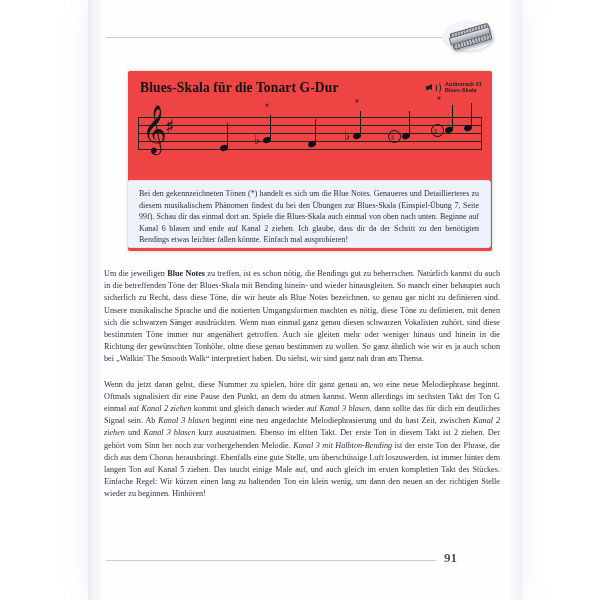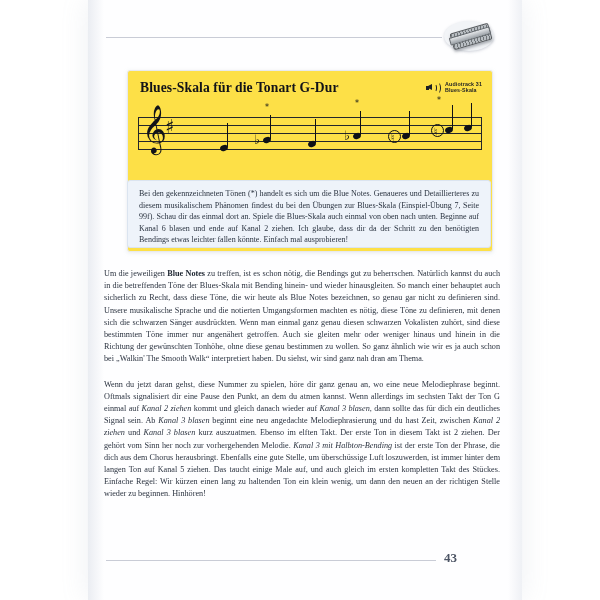--- a/index.html
+++ b/index.html
@@ -89,21 +89,21 @@
     border-radius: 1px;
   }
 
   
   .exercise-card {
     position: absolute;
     left: 127px;
     top: 70px;
     width: 364px;
     height: 180px;
-    background: #fde047;
+    background: #ef4444;
     border: 1px solid #e8eaee;
     border-radius: 3px;
     box-shadow: 0 1px 4px rgba(140,148,165,0.18);
   }
   .ex-title {
     position: absolute;
     left: 12px;
     top: 9px;
     font-size: 13.6px;
     font-weight: bold;
@@ -445,15 +445,15 @@
     <p>Bei den gekennzeichneten Tönen (*) handelt es sich um die Blue Notes. Genaueres und Detaillierteres zu diesem musikalischem Phänomen findest du bei den Übungen zur Blues-Skala (Einspiel-Übung 7, Seite 99f). Schau dir das einmal dort an. Spiele die Blues-Skala auch einmal von oben nach unten. Beginne auf Kanal 6 blasen und ende auf Kanal 2 ziehen. Ich glaube, dass dir da der Schritt zu den benötigten Bendings etwas leichter fallen könnte. Einfach mal ausprobieren!</p>
   </div>
 
   <div class="body-col">
     <p><span>Um die jeweiligen </span><b>Blue Notes</b><span> zu treffen, ist es schon nötig, die Bendings gut zu beherrschen. Natürlich kannst du auch in die betreffenden Töne der Blues-Skala mit Bending hinein- und wieder hinausgleiten. So manch einer behauptet auch sicherlich zu Recht, dass diese Töne, die wir heute als Blue Notes bezeichnen, so genau gar nicht zu definieren sind. Unsere musikalische Sprache und die notierten Umgangsformen machten es nötig, diese Töne zu definieren, mit denen sich die schwarzen Sänger ausdrückten. Wenn man einmal ganz genau diesen schwarzen Vokalisten zuhört, sind diese bestimmten Töne immer nur angenähert getroffen. Auch sie gleiten mehr oder weniger hinaus und hinein in die Richtung der gewünschten Tonhöhe, ohne diese genau bestimmen zu wollen. So ganz ähnlich wie wir es ja auch schon bei „Walkin' The Smooth Walk“ interpretiert haben. Du siehst, wir sind ganz nah dran am Thema.</span></p>
 
     <p><span>Wenn du jetzt daran gehst, diese Nummer zu spielen, höre dir ganz genau an, wo eine neue Melodiephrase beginnt. Oftmals signalisiert dir eine Pause den Punkt, an dem du atmen kannst. Wenn allerdings im sechsten Takt der Ton G einmal auf </span><i>Kanal 2 ziehen</i><span> kommt und gleich danach wieder auf </span><i>Kanal 3 blasen</i><span>, dann sollte das für dich ein deutliches Signal sein. Ab </span><i>Kanal 3 blasen</i><span> beginnt eine neu angedachte Melodiephrasierung und du hast Zeit, zwischen </span><i>Kanal 2 ziehen</i><span> und </span><i>Kanal 3 blasen</i><span> kurz auszuatmen. Ebenso im elften Takt. Der erste Ton in diesem Takt ist 2 ziehen. Der gehört vom Sinn her noch zur vorhergehenden Melodie. </span><i>Kanal 3 mit Halbton-Bending</i><span> ist der erste Ton der Phrase, die dich aus dem Chorus herausbringt. Ebenfalls eine gute Stelle, um überschüssige Luft loszuwerden, ist immer hinter dem langen Ton auf Kanal 5 ziehen. Das taucht einige Male auf, und auch gleich im ersten kompletten Takt des Stückes. Einfache Regel: Wir kürzen einen lang zu haltenden Ton ein klein wenig, um dann den neuen an der richtigen Stelle wieder zu beginnen. Hinhören!</span></p>
   </div>
 
   <div class="footer-rule"></div>
-  <div class="page-num">43</div>
+  <div class="page-num">91</div>
 
 </div>
 
 </body></html>

